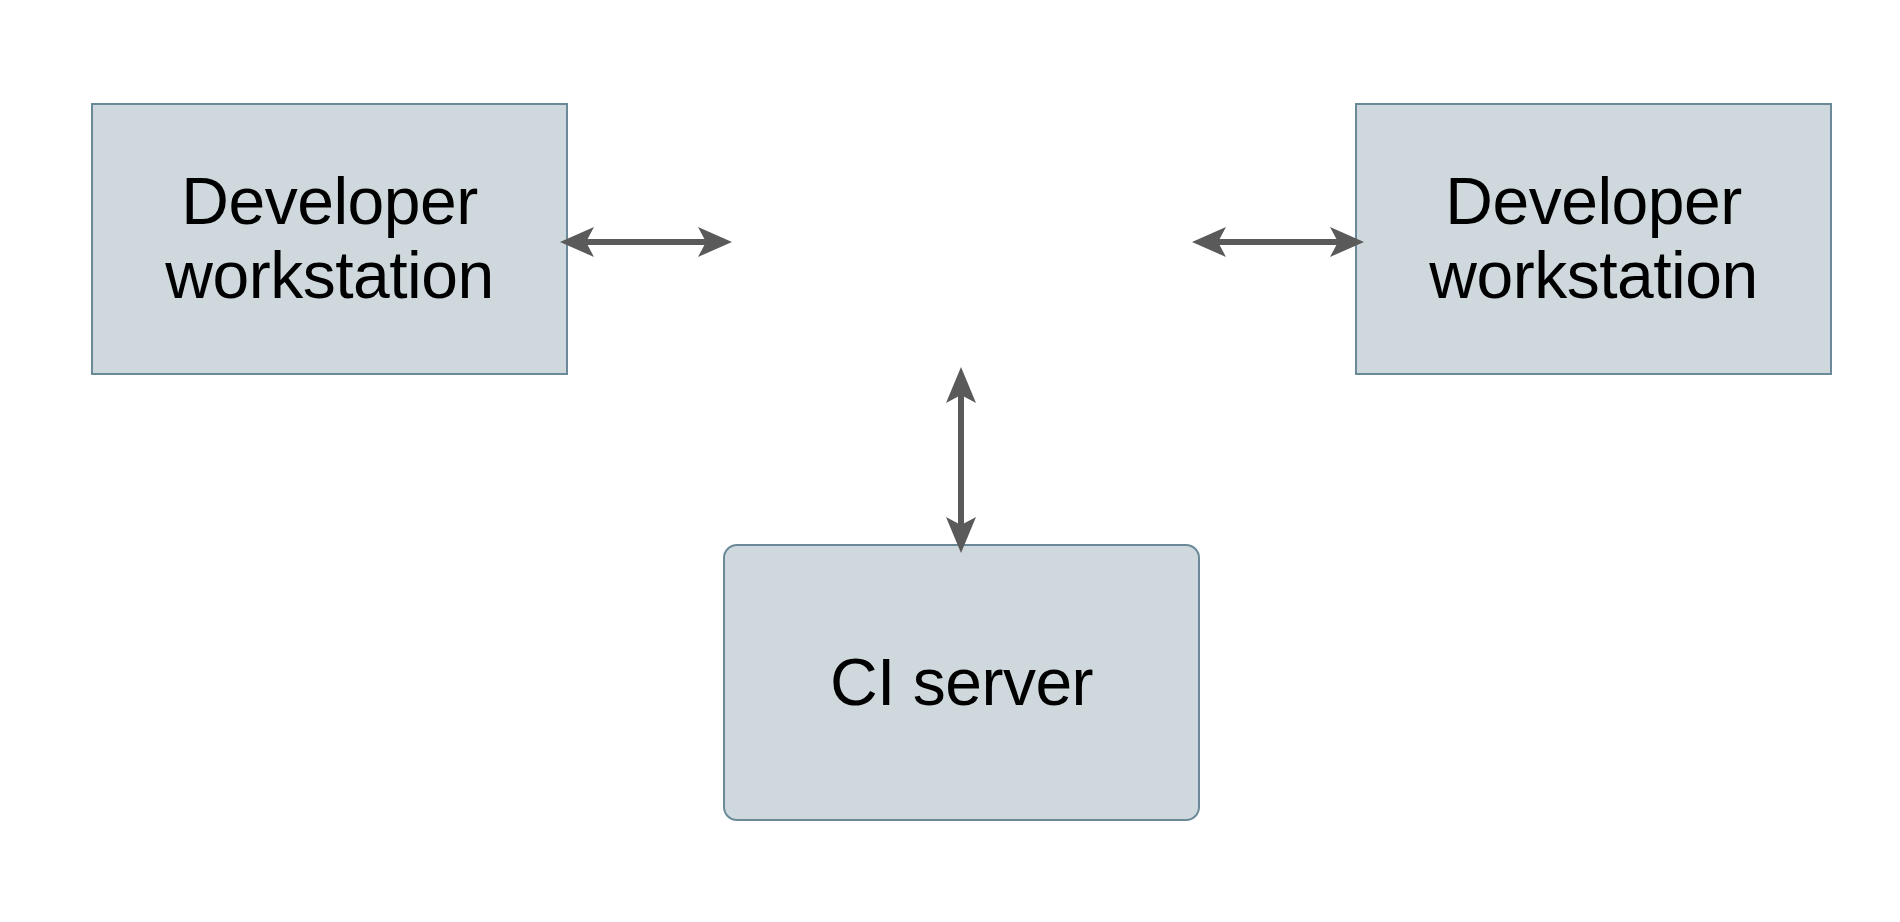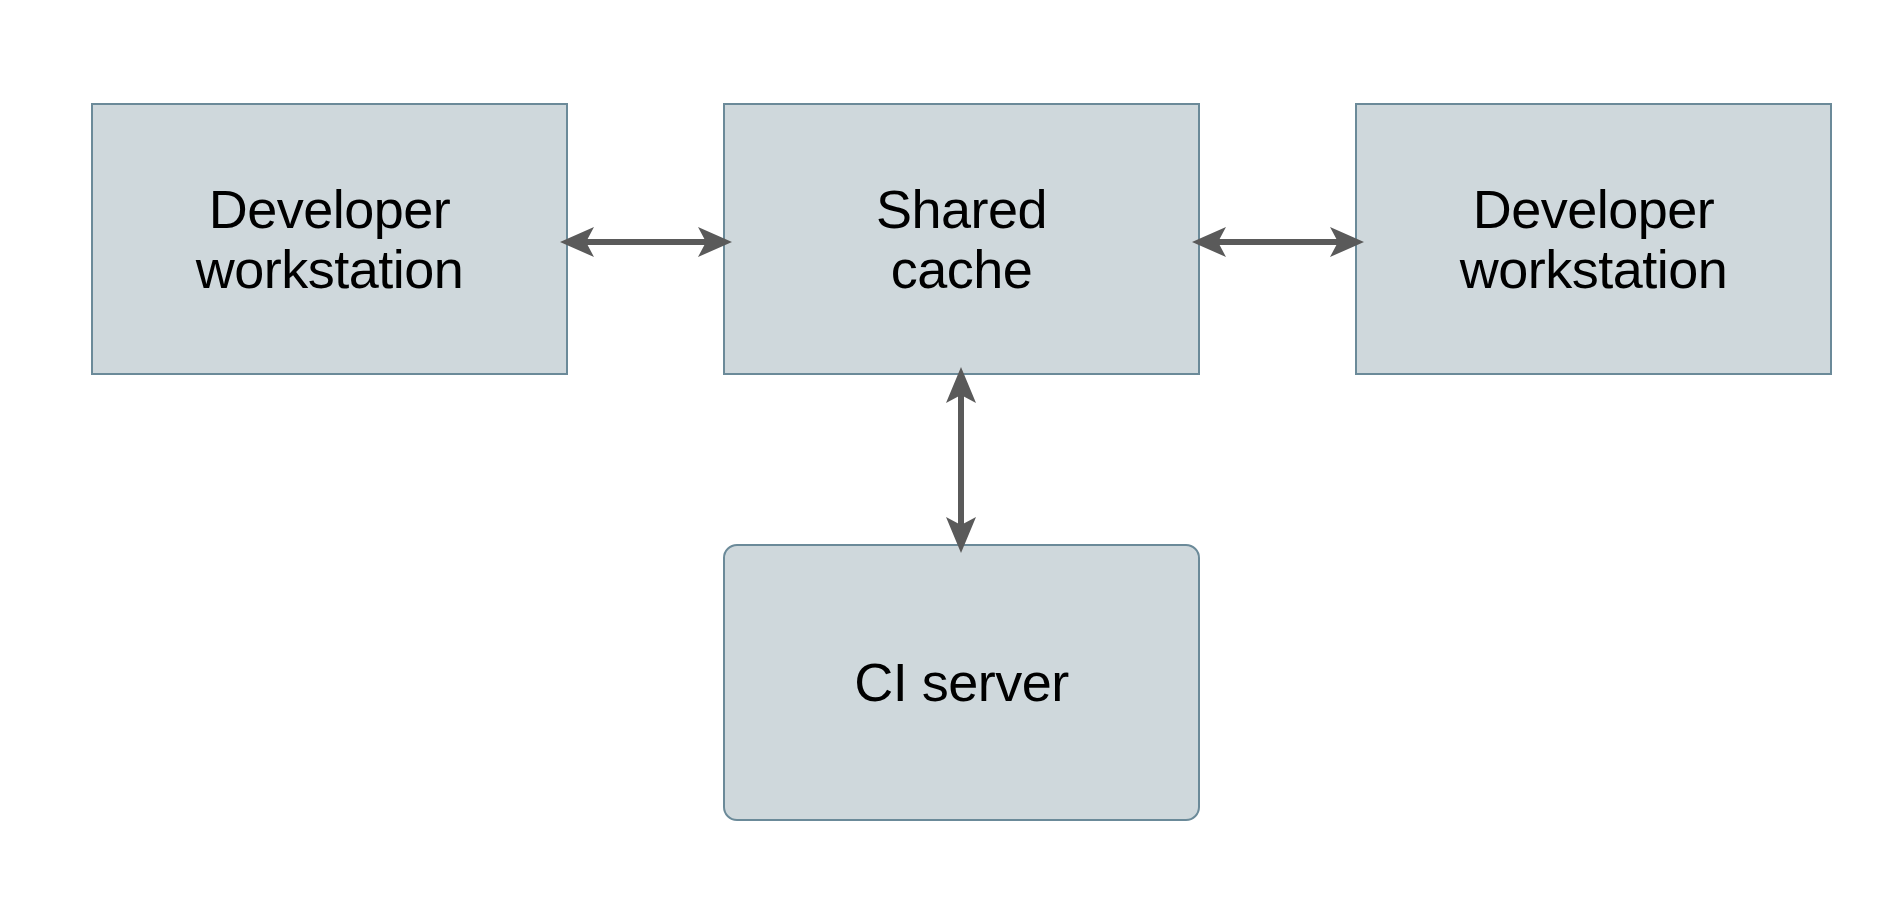--- a/index.html
+++ b/index.html
@@ -21,21 +21,21 @@
   .node {
     position: absolute;
     box-sizing: border-box;
     background: #cfd8dc;
     border: 2px solid #6b8a99;
     display: flex;
     align-items: center;
     justify-content: center;
     text-align: center;
     color: #000000;
-    font-size: 54px;
+    font-size: 66px;
     line-height: 1.12;
     letter-spacing: -0.5px;
     font-weight: 400;
     white-space: pre-line;
     padding: 0 14px;
   }
   .node-label {
     display: block;
     width: 100%;
   }
@@ -62,24 +62,20 @@
 </head>
 <body>
 
 <div id="canvas">
 
   <div class="node" id="node-dev-left">
     <span class="node-label">Developer
 workstation</span>
   </div>
 
-  <div class="node" id="node-cache">
-    <span class="node-label">Shared
-cache</span>
-  </div>
 
   <div class="node" id="node-dev-right">
     <span class="node-label">Developer
 workstation</span>
   </div>
 
   <div class="node" id="node-ci">
     <span class="node-label">CI server</span>
   </div>
 

